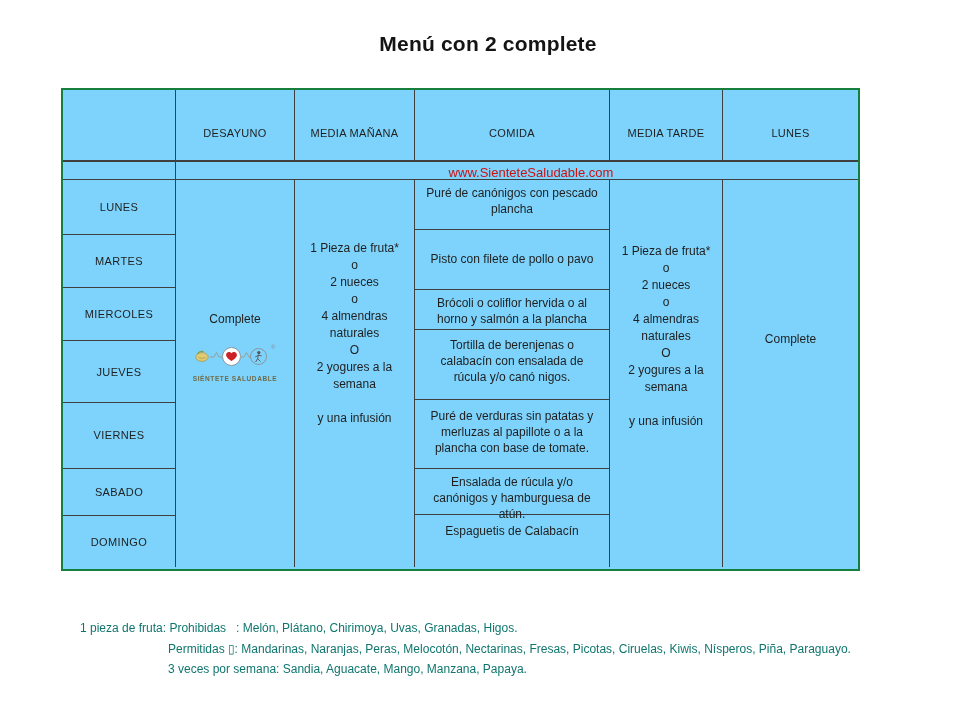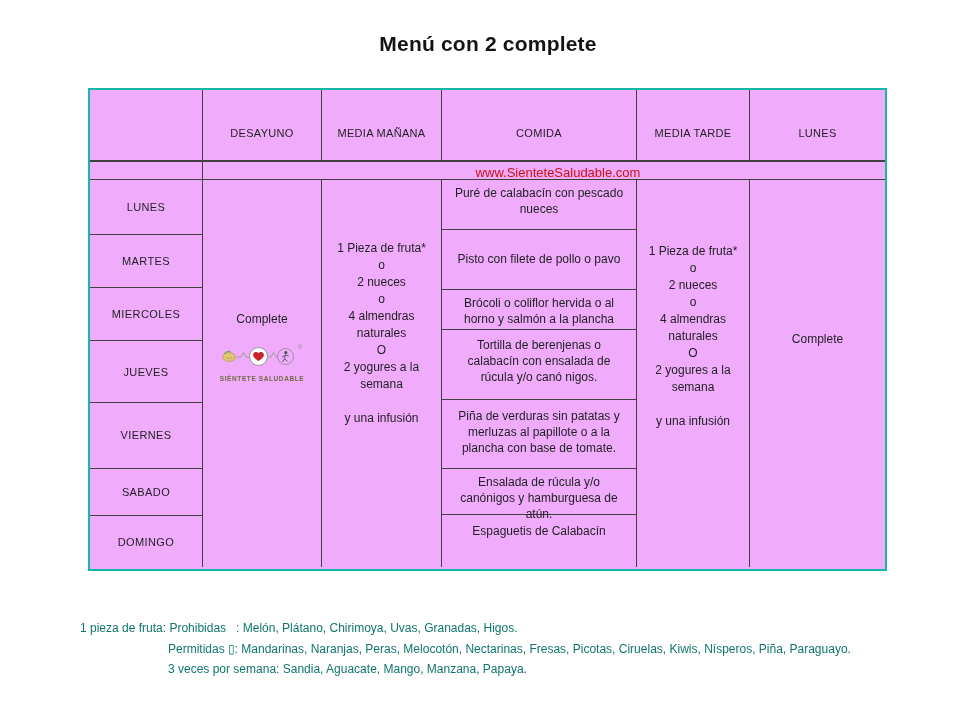--- a/index.html
+++ b/index.html
@@ -7,25 +7,25 @@
   body { font-family:"Liberation Sans", sans-serif; color:#1f1f1f; position:relative; }
 
   .title {
     position:absolute; top:32px; left:8px; width:960px;
     text-align:center; font-size:21px; font-weight:600; color:#141414;
     letter-spacing:0.2px;
   }
 
   
   .menu-table {
-    position:absolute; left:88px; top:88px;
+    position:absolute; left:61px; top:88px;
     width:795px; height:479px;
-    border:2px solid #14b8a6;
+    border:2px solid #15803d;
     box-sizing:content-box;
-    background:#f0abfc;
+    background:#7dd3fc;
   }
   .band { display:flex; width:795px; }
   .hdr-band { height:72px; border-bottom:2px solid #3f3f3f; }
   .url-band { height:18px; border-bottom:1px solid #3f3f3f; }
   .content-band { height:387px; }
 
   .c0 { width:113px; } .c1 { width:119px; } .c2 { width:120px; }
   .c3 { width:195px; } .c4 { width:113px; } .c5 { width:135px; }
 
   .hdr-cell {
@@ -174,25 +174,25 @@
 4 almendras
 naturales
 O
 2 yogures a la
 semana
 
 y una infusión</div>
     </div>
 
     <div class="col c3">
-      <div class="meal-cell m0">Puré de calabacín  con pescado nueces</div>
+      <div class="meal-cell m0">Puré de canónigos  con pescado plancha</div>
       <div class="meal-cell m1">Pisto con filete de pollo o pavo</div>
       <div class="meal-cell m2">Brócoli o coliflor hervida o al horno y salmón  a la plancha</div>
       <div class="meal-cell m3">Tortilla de berenjenas o calabacín con ensalada de rúcula y/o canó nigos.</div>
-      <div class="meal-cell m4">Piña de verduras sin patatas  y merluzas al papillote o a la plancha con base de tomate.</div>
+      <div class="meal-cell m4">Puré de verduras sin patatas  y merluzas al papillote o a la plancha con base de tomate.</div>
       <div class="meal-cell m5">Ensalada de rúcula y/o canónigos y hamburguesa de atún.</div>
       <div class="meal-cell m6 last">Espaguetis de Calabacín</div>
     </div>
 
     <div class="col c4 tarde-col">
       <div class="lines-block">1 Pieza de fruta*
 o
 2 nueces
 o
 4 almendras

